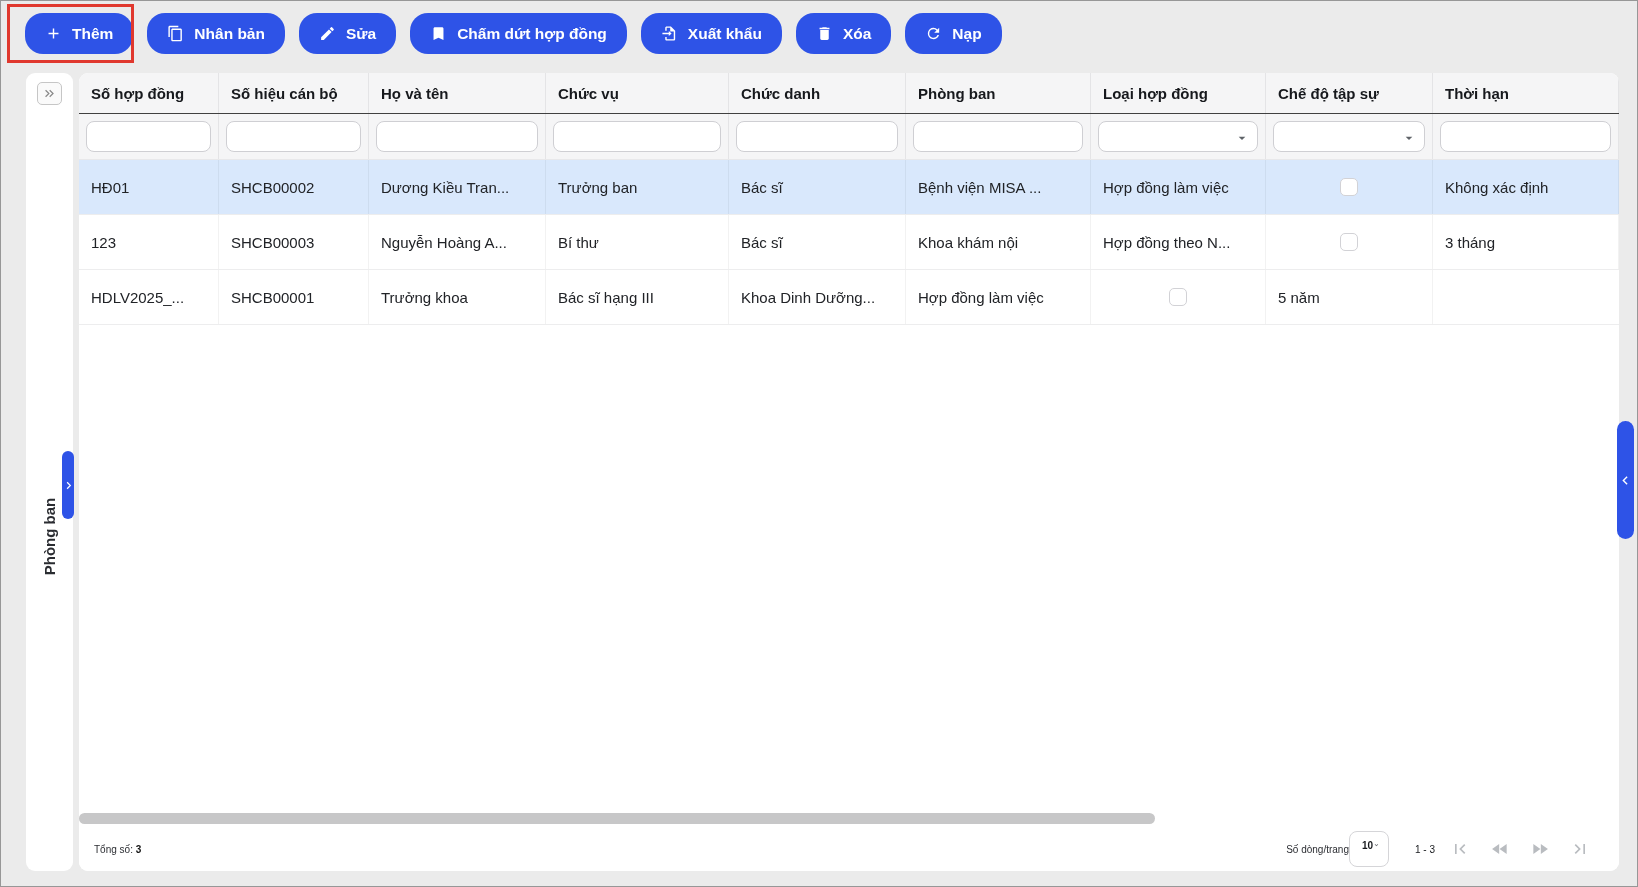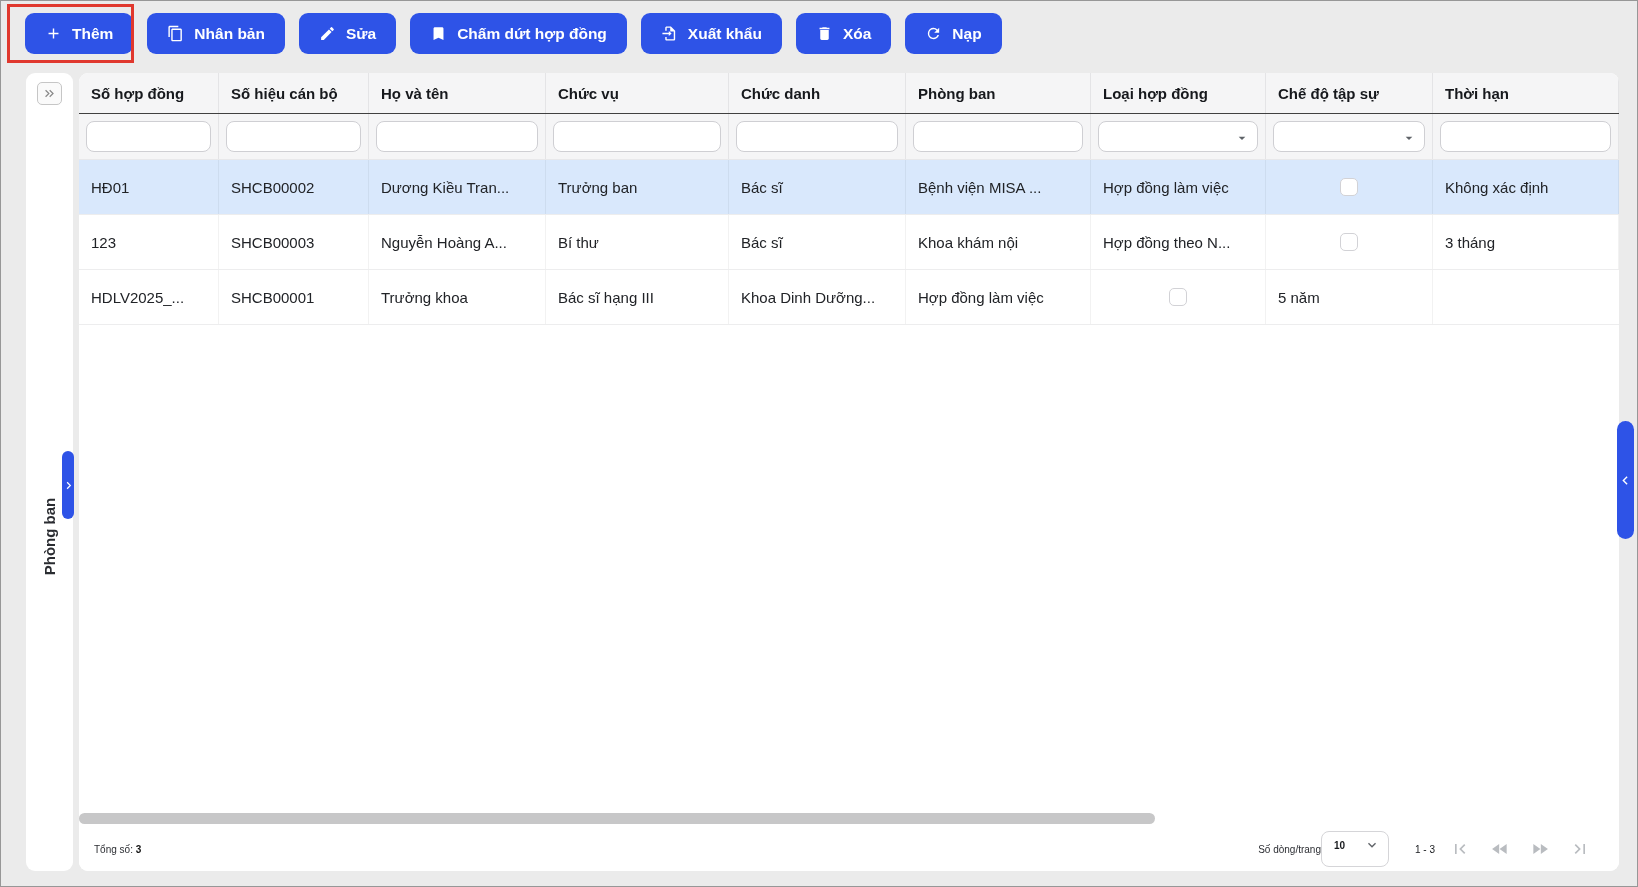--- a/index.html
+++ b/index.html
@@ -3,21 +3,21 @@
 <meta charset="utf-8">
 <style>
   * { margin:0; padding:0; box-sizing:border-box; }
   body { font-family:"Liberation Sans", sans-serif; background:#d7d7d7; }
   .page { position:relative; width:1638px; height:887px; border:1px solid #979797;
           background:#ebebeb; overflow:hidden; }
 
   
   .toolbar { position:absolute; left:24px; top:12px; display:flex; gap:14px; z-index:2; }
   .btn { display:flex; align-items:center; gap:10px; height:41px; padding:8px 20px;
-         background:var(--accent); border:none; border-radius:9px; color:#fff;
+         background:var(--accent); border:none; border-radius:18px; color:#fff;
          font-size:15.5px; font-weight:600; font-family:inherit; cursor:pointer; white-space:nowrap; }
   .btn svg { width:17px; height:17px; fill:#fff; flex:0 0 auto; }
   .annotation { position:absolute; left:6px; top:3px; width:127px; height:59px;
                 border:3px solid var(--hl); z-index:3; pointer-events:none; }
 
   
   .sidebar { position:absolute; left:25px; top:72px; width:47px; height:798px;
              background:#fff; border-radius:9px; }
   .expand-btn { position:absolute; left:11px; top:9px; width:25px; height:23px;
                 border:1px solid #c6c6c6; border-radius:5px; background:#fafafa;
@@ -62,21 +62,21 @@
 
   
   .hscroll { height:17px; position:relative; background:#fff; flex:0 0 auto; }
   .hthumb { position:absolute; left:0; top:3px; width:1076px; height:11px;
             background:#c7c7c8; border-radius:6px; cursor:pointer; }
   .footer { height:44px; display:flex; align-items:center; padding:0 28px 0 15px;
             background:#fff; flex:0 0 auto; font-size:10px; color:#2c2e33; }
   .footer .spacer { flex:1; }
   .total b { font-weight:700; color:#111; }
   .rpp-label { color:#2c2e33; }
-  .rpp-select { display:flex; align-items:center; justify-content:space-between; width:68px; height:36px;
+  .rpp-select { display:flex; align-items:center; justify-content:space-between; width:40px; height:36px;
                 border:1px solid #d5d5d8; border-radius:8px; padding:0 8px 8px 12px; cursor:pointer;
                 font-weight:600; color:#17191d; }
   .rpp-select svg { width:16px; height:16px; fill:#5f6368; }
   .range { font-weight:400; color:#17191d; margin:0 14px 0 26px; }
   .pager { display:flex; align-items:center; gap:18px; }
   .pager .pg { width:22px; height:22px; display:flex; align-items:center; justify-content:center; cursor:pointer; }
   .pager svg { width:20px; height:20px; fill:#b9bcc0; }
 </style>
 </head>
 <body>

